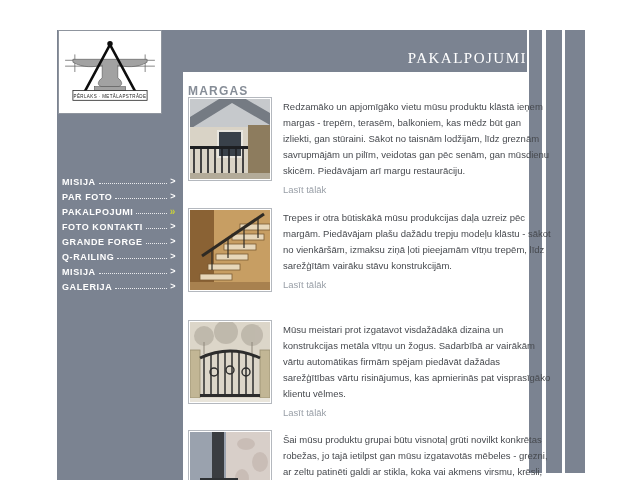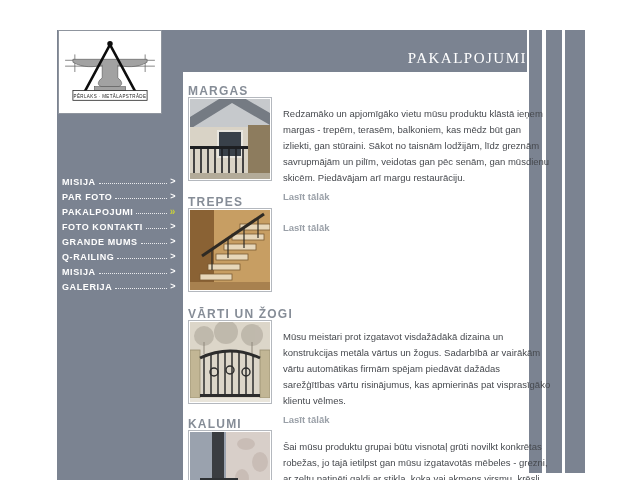--- a/index.html
+++ b/index.html
@@ -26,24 +26,24 @@
   .mi-label{white-space:nowrap;}
   .mi-dots{flex:1;border-bottom:1px dotted rgba(255,255,255,0.85);margin:0 3px 3px 3px;}
   .mi-arrow{font-size:9px;line-height:11px;}
   .menu-item.active .mi-arrow{color:#c9d13b;font-size:10px;}
   
   .sec{position:absolute;left:188px;width:384px;height:111px;}
   .sec h2{margin:0;font-size:12px;font-weight:bold;letter-spacing:1.2px;color:#868d97;}
   .thumb{position:absolute;left:0;top:13px;width:80px;height:80px;background:#fff;
       border:1px solid #b4b8be;padding:1px;cursor:pointer;}
   .thumb svg{display:block;width:80px;height:80px;}
-  .textcol{position:absolute;left:95px;top:22px;right:0;}
+  .textcol{position:absolute;left:95px;top:15px;right:0;}
   .body{font-size:9.5px;line-height:16px;color:#46494e;white-space:pre-line;}
   .more{display:inline-block;margin-top:2px;font-size:9.5px;line-height:16px;
-      color:#9aa0a8;text-decoration:none;cursor:pointer;font-weight:bold;}
+      color:#9aa0a8;text-decoration:none;cursor:pointer;}
 </style>
 </head>
 <body>
 
 <div class="page">
 
   <div class="band"></div>
   <div class="sidebar-bg"></div>
   <div class="stripe s1"></div>
   <div class="stripe s2"></div>
@@ -90,21 +90,21 @@
       <span class="mi-label">PAKALPOJUMI</span>
       <span class="mi-dots"></span>
       <span class="mi-arrow">»</span>
     </div>
     <div class="menu-item">
       <span class="mi-label">FOTO KONTAKTI</span>
       <span class="mi-dots"></span>
       <span class="mi-arrow">&gt;</span>
     </div>
     <div class="menu-item">
-      <span class="mi-label">GRANDE MUMS</span>
+      <span class="mi-label">GRANDE FORGE</span>
       <span class="mi-dots"></span>
       <span class="mi-arrow">&gt;</span>
     </div>
     <div class="menu-item">
       <span class="mi-label">Q-RAILING</span>
       <span class="mi-dots"></span>
       <span class="mi-arrow">&gt;</span>
     </div>
     <div class="menu-item">
       <span class="mi-label">MISIJA</span>
@@ -145,21 +145,20 @@
       <div class="body">Redzamāko un apjomīgāko vietu mūsu produktu klāstā ieņem
 margas - trepēm, terasēm, balkoniem, kas mēdz būt gan
 izliekti, gan stūraini. Sākot no taisnām lodžijām, līdz greznām
 savrupmājām un pilīm, veidotas gan pēc senām, gan mūsdienu
 skicēm. Piedāvājam arī margu restaurāciju.</div>
       <a class="more">Lasīt tālāk</a>
     </div>
   </section>
 
   <section class="sec" style="top:195px">
-    <h2>TREPES</h2>
     <div class="thumb">
       <svg viewBox="0 0 80 80">
         <rect width="80" height="80" fill="#c79e63"></rect>
         <rect x="0" y="0" width="24" height="80" fill="#8a6234"></rect>
         <g fill="#e7d7ba" stroke="#7a5a32" stroke-width="0.8">
           <rect x="10" y="64" width="32" height="6"></rect>
             <rect x="18" y="54" width="32" height="6"></rect>
           <rect x="26" y="44" width="32" height="6"></rect>
             <rect x="34" y="34" width="32" height="6"></rect>
           <rect x="42" y="24" width="32" height="6"></rect>
@@ -169,26 +168,29 @@
         <g stroke="#2e2a24" stroke-width="1.2">
           <line x1="22" y1="40" x2="22" y2="60"></line>
             <line x1="38" y1="29" x2="38" y2="48"></line>
           <line x1="54" y1="18" x2="54" y2="38"></line>
             <line x1="68" y1="8" x2="68" y2="28"></line>
         </g>
         <rect x="0" y="72" width="80" height="8" fill="#a8814f"></rect>
       </svg>
     </div>
     <div class="textcol">
+      <div class="body">Trepes ir otra būtiskākā mūsu produkcijas daļa uzreiz pēc
+margām. Piedāvājam plašu dažādu trepju modeļu klāstu - sākot
+no vienkāršām, izmaksu ziņā ļoti pieejamām vītņu trepēm, līdz
+sarežģītām vairāku stāvu konstrukcijām.</div>
       <a class="more">Lasīt tālāk</a>
     </div>
   </section>
 
   <section class="sec" style="top:307px">
-    <h2>VĀRTI UN ŽOGI</h2>
     <div class="thumb">
       <svg viewBox="0 0 80 80">
         <rect width="80" height="80" fill="#dcd6c9"></rect>
         <g fill="#a9a296" opacity="0.55">
           <circle cx="14" cy="14" r="10"></circle>
             <circle cx="36" cy="10" r="12"></circle>
             <circle cx="62" cy="13" r="11"></circle>
         </g>
         <g stroke="#8f887c" stroke-width="1">
             <line x1="14" y1="20" x2="14" y2="32"></line>
@@ -211,30 +213,29 @@
           <circle cx="24" cy="50" r="4"></circle>
             <circle cx="40" cy="48" r="4"></circle>
             <circle cx="56" cy="50" r="4"></circle>
         </g>
         <rect x="10" y="72" width="60" height="3" fill="#2c2c2c"></rect>
         <rect x="0" y="76" width="80" height="4" fill="#e9e5db"></rect>
       </svg>
     </div>
     <div class="textcol">
       <div class="body">Mūsu meistari prot izgatavot visdažādākā dizaina un
-konstrukcijas metāla vārtus un žogus. Sadarbībā ar vairākām
+konstrukcijas metāla vītņu un žogus. Sadarbībā ar vairākām
 vārtu automātikas firmām spējam piedāvāt dažādas
 sarežģītības vārtu risinājumus, kas apmierinās pat visprasīgāko
 klientu vēlmes.</div>
       <a class="more">Lasīt tālāk</a>
     </div>
   </section>
 
   <section class="sec" style="top:417px">
-    <h2>KALUMI</h2>
     <div class="thumb">
       <svg viewBox="0 0 80 80">
         <rect width="80" height="80" fill="#d8cfc9"></rect>
         <g fill="#c0b2ab" opacity="0.6">
           <ellipse cx="56" cy="12" rx="9" ry="6"></ellipse>
             <ellipse cx="70" cy="30" rx="8" ry="10"></ellipse>
           <ellipse cx="52" cy="46" rx="7" ry="9"></ellipse>
             <ellipse cx="66" cy="62" rx="9" ry="7"></ellipse>
         </g>
         <rect x="0" y="0" width="36" height="80" fill="#9aa2ae"></rect>

